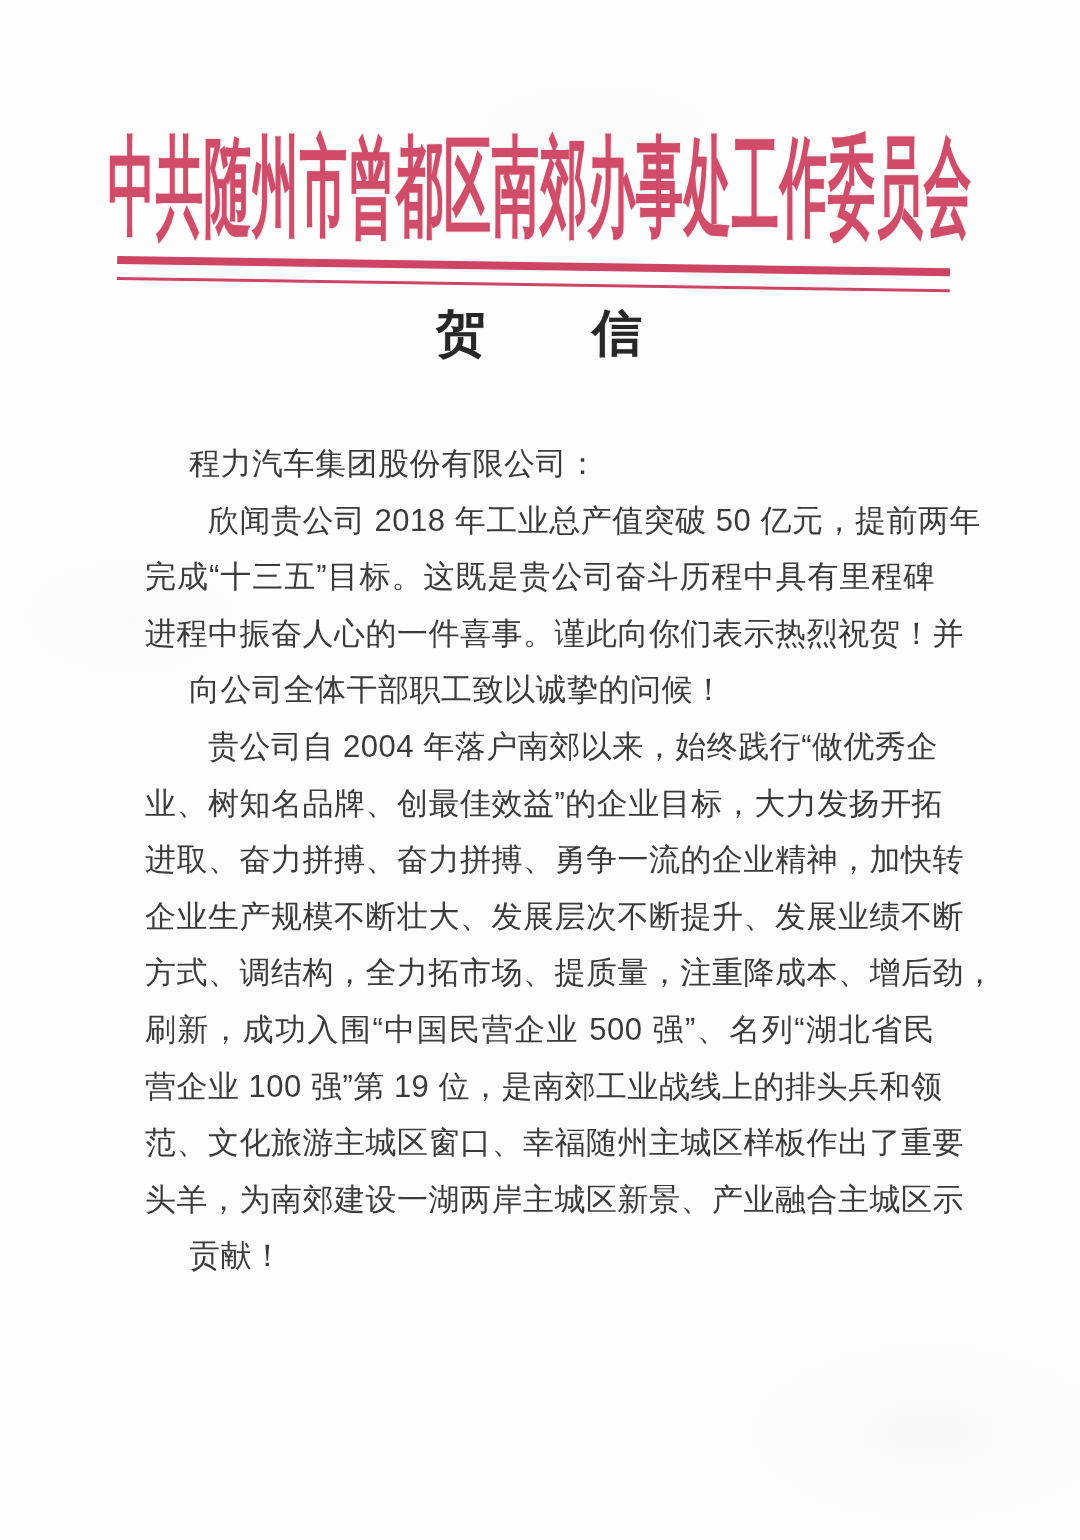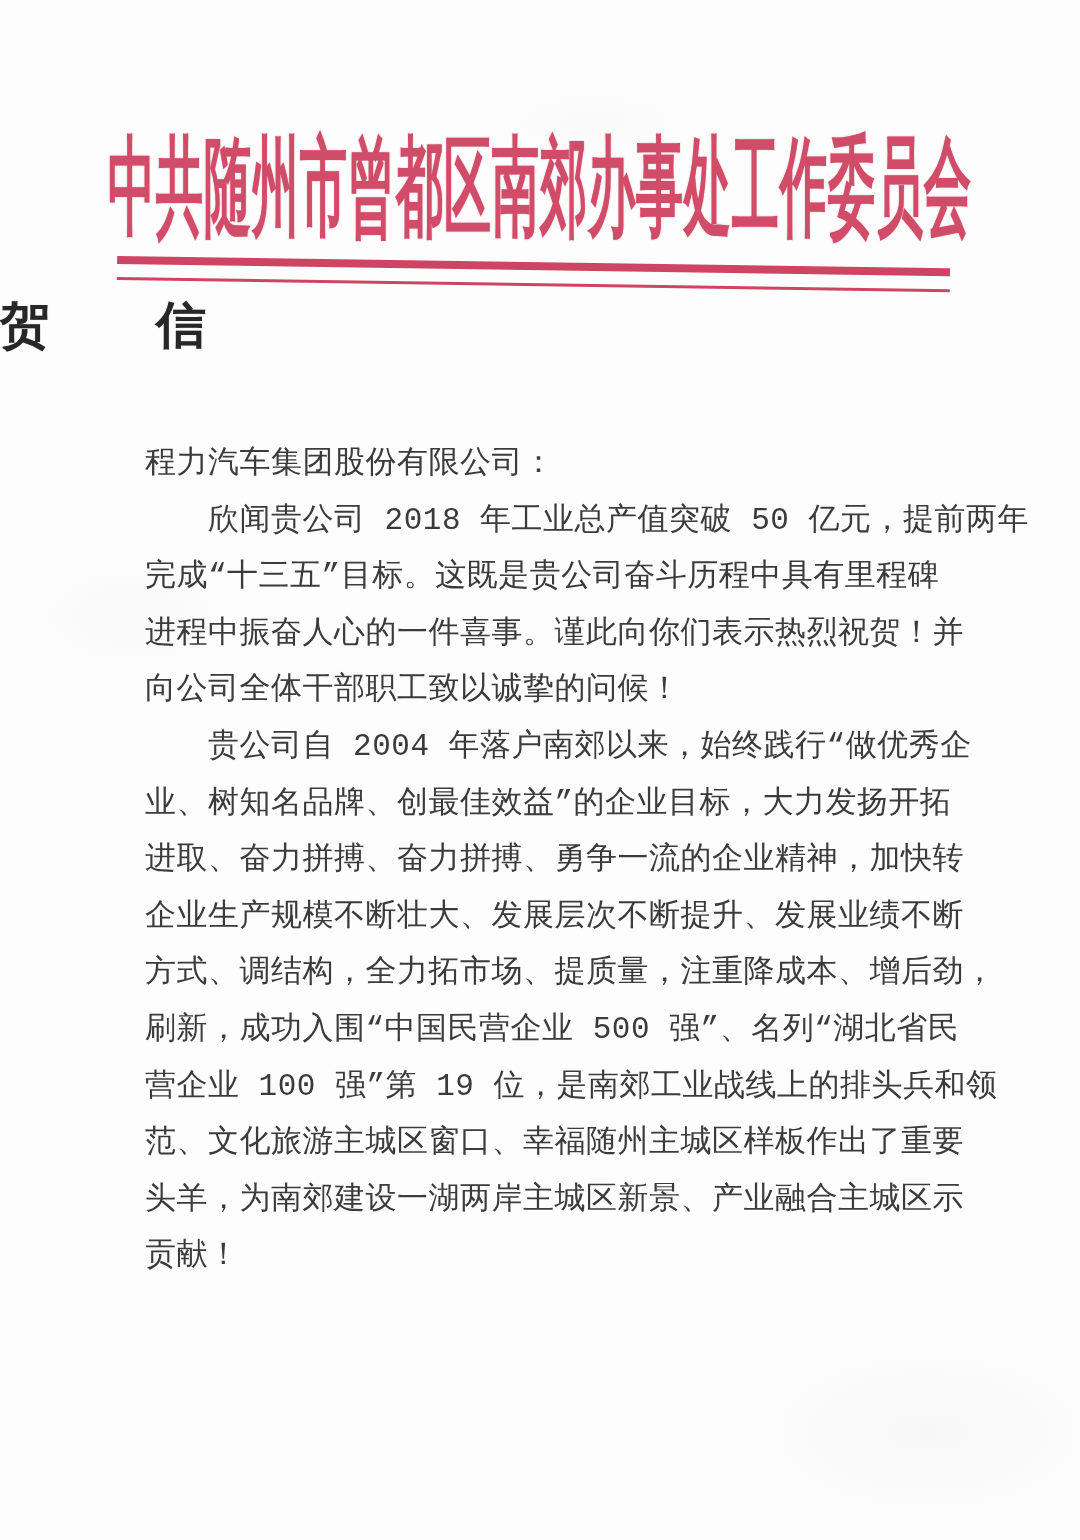--- a/index.html
+++ b/index.html
@@ -11,21 +11,21 @@
     position: relative;
     width: 1080px;
     height: 1540px;
     margin: 0 auto;
     overflow: hidden;
     background:
       radial-gradient(ellipse 320px 160px at 86% 93%, rgba(130,120,125,0.045), transparent 65%),
       radial-gradient(ellipse 220px 120px at 12% 40%, rgba(120,120,120,0.03), transparent 60%),
       radial-gradient(ellipse 260px 90px at 55% 8%, rgba(120,120,120,0.025), transparent 60%),
       #fdfdfd;
-    font-family: Liberation Mono, monospace;
+    font-family: Liberation Sans, sans-serif;
   }
   
   .agency {
     position: absolute;
     top: 116px;
     left: 0;
     width: 1080px;
     text-align: center;
     white-space: nowrap;
     font-weight: bold;
@@ -43,25 +43,25 @@
     left: 117px;
     width: 833px;
     height: 13px;
     border-top: 8px solid #ce4563;
     border-bottom: 3px solid #ce4563;
     transform: rotate(0.85deg);
     transform-origin: left center;
   }
   .title {
     position: absolute;
-    top: 292px;
+    top: 300px;
     left: 0;
     width: 1080px;
     margin: 0;
-    text-align: left;
+    text-align: center;
     font-size: 50px;
     font-weight: bold;
     color: #272727;
     letter-spacing: 2px;
     text-shadow: 0 0 1px rgba(40,40,40,0.4);
   }
   .body-text {
     position: absolute;
     top: 436px;
     left: 145px;
@@ -74,20 +74,21 @@
   .line {
     text-align: justify;
     text-align-last: justify;
     text-justify: inter-character;
     height: 56.6px;
     white-space: nowrap;
   }
   .line.left-end {
     text-align: left;
     text-align-last: left;
+    margin-left: 44px;
   }
   .line.indent {
     text-indent: 63px;
   }
 </style>
 </head>
 <body>
 
 <div class="page">
 

